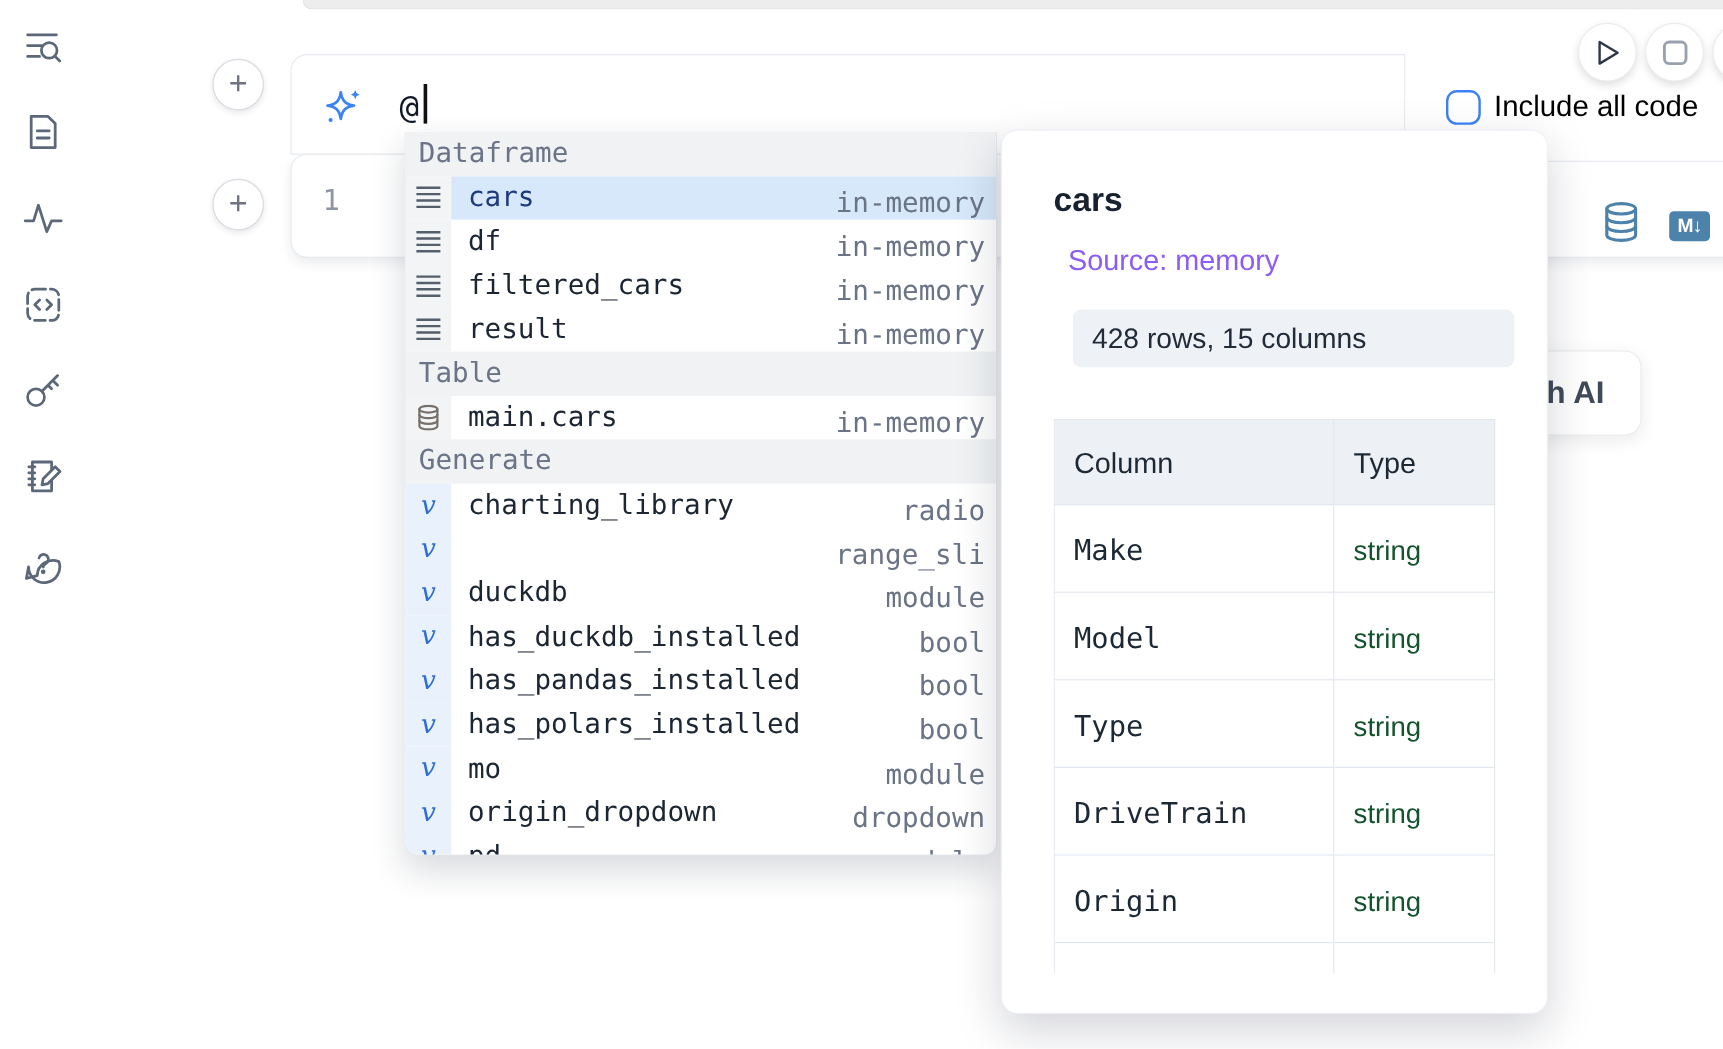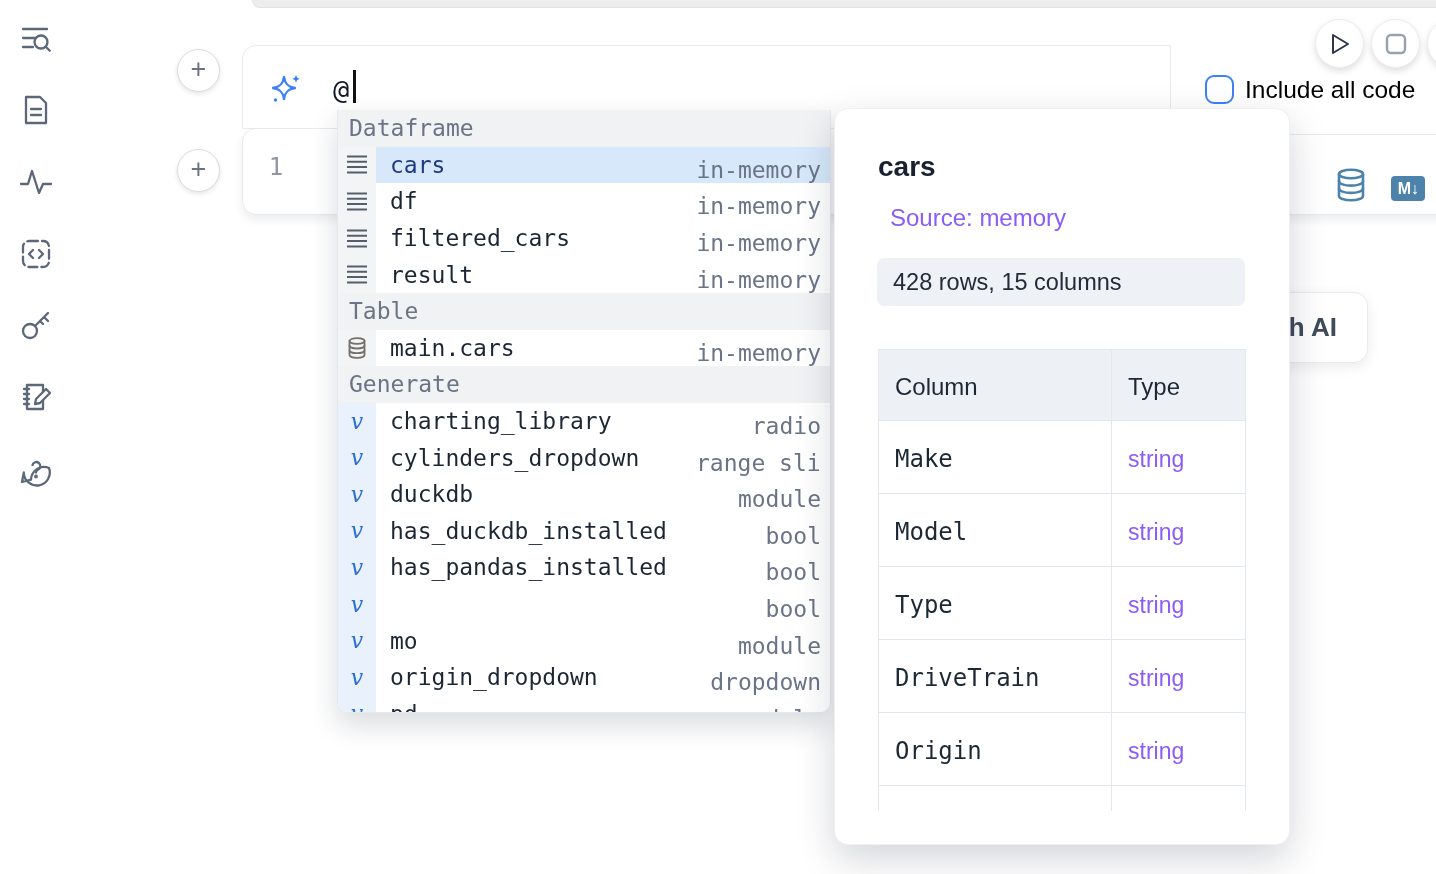--- a/index.html
+++ b/index.html
@@ -79,30 +79,30 @@
   .ac-name { color:#1c2633; white-space:nowrap; }
   .ac-row.selected .ac-name { color:#1e3a7e; }
   .ac-type { margin-left:auto; color:#6a7486; white-space:nowrap; max-width:125px; overflow:hidden;margin-top:10px; }
   .vglyph { font-family:"DejaVu Serif", serif; font-style:italic; font-size:22px; color:#2f6fd0; }
 
   
   .panel { position:absolute; left:834px; top:108px; width:456px; height:737px; background:#fff;
     border:1px solid #eef0f4; border-radius:14px; box-shadow:0 14px 38px rgba(15,23,42,.18); z-index:60; }
   .panel-title { position:absolute; left:43px; top:42px; font-size:28px; font-weight:bold; color:#18212f; }
   .panel-source { position:absolute; left:43px; top:95px; font-size:24px; color:#8b5cf6;margin-left:12px; }
-  .panel-pill { position:absolute; left:42px; top:149px; width:368px; height:48px; background:#eef2f7;
+  .panel-pill { position:absolute; left:59px; top:149px; width:368px; height:48px; background:#eef2f7;
     border-radius:7px; font-size:23.5px; color:#222b38; line-height:48px; padding-left:16px; }
   .panel-tablewrap { position:absolute; left:43px; top:240px; width:369px; height:462px; overflow:hidden; }
   table.schema { border-collapse:collapse; width:368px; }
   table.schema th, table.schema td { border:1px solid #e3e8ee; text-align:left; padding:4px 0 0 16px;
     font-weight:normal; }
   table.schema th { height:71px; background:#edf1f6; font-size:24px; color:#1d2835; }
   table.schema td { height:73px; }
   table.schema td.cname { font-family:"DejaVu Sans Mono", monospace; font-size:24px; color:#1d2835; }
-  table.schema td.ctype { font-size:23px; color:#8b5cf6; }
+  table.schema td.ctype { font-size:23px; color:#14532d; }
   table.schema .col2 { width:134px; }
   table.schema tr.partial td { height:40px; }
 </style>
 </head>
 <body>
 
 <div id="app">
 
   <div class="prev-cell-edge"></div>
 
@@ -269,21 +269,20 @@
           <div class="ac-content">
             <span class="ac-name">charting_library</span>
             <span class="ac-type">radio</span>
           </div>
         </div>
         <div class="ac-row">
           <div class="ac-gutter var">
             <span class="vglyph">v</span>
           </div>
           <div class="ac-content">
-            <span class="ac-name">cylinders_dropdown</span>
             <span class="ac-type">range_slider</span>
           </div>
         </div>
         <div class="ac-row">
           <div class="ac-gutter var">
             <span class="vglyph">v</span>
           </div>
           <div class="ac-content">
             <span class="ac-name">duckdb</span>
             <span class="ac-type">module</span>
@@ -305,20 +304,21 @@
           <div class="ac-content">
             <span class="ac-name">has_pandas_installed</span>
             <span class="ac-type">bool</span>
           </div>
         </div>
         <div class="ac-row">
           <div class="ac-gutter var">
             <span class="vglyph">v</span>
           </div>
           <div class="ac-content">
+            <span class="ac-name">has_polars_installed</span>
             <span class="ac-type">bool</span>
           </div>
         </div>
         <div class="ac-row">
           <div class="ac-gutter var">
             <span class="vglyph">v</span>
           </div>
           <div class="ac-content">
             <span class="ac-name">mo</span>
             <span class="ac-type">module</span>

